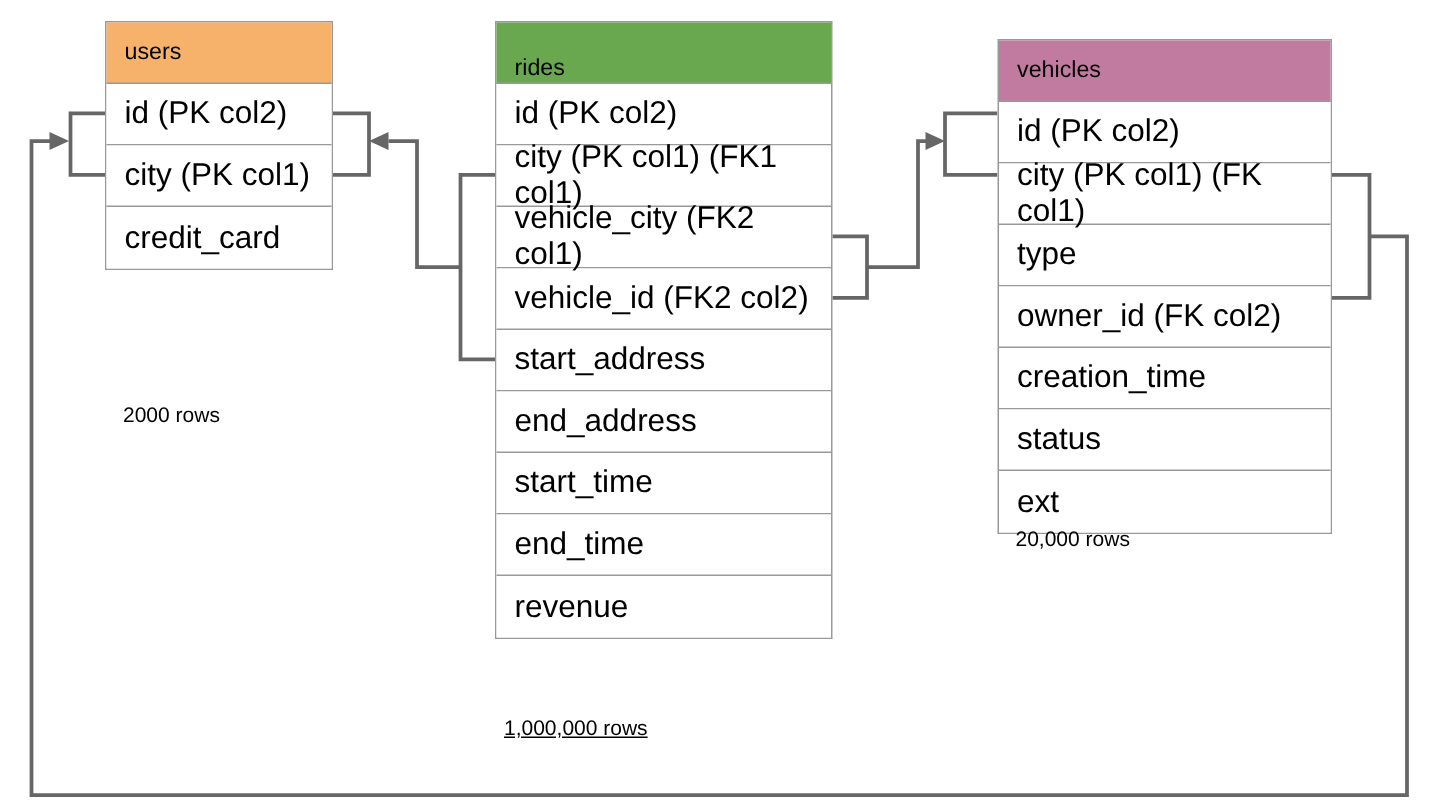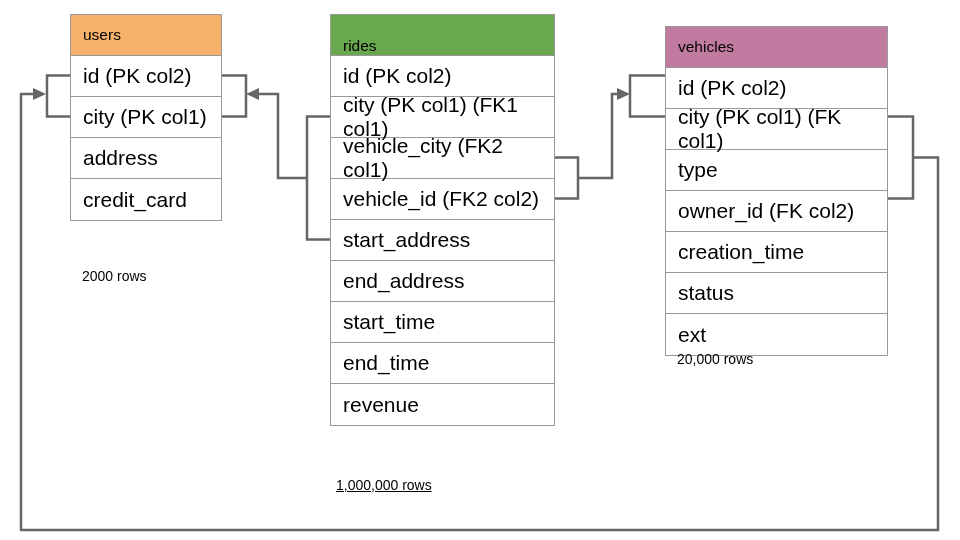--- a/index.html
+++ b/index.html
@@ -72,21 +72,20 @@
     <polyline class="conn" points="70,75.5 47,75.5 47,116.5 70,116.5" stroke="#666666"></polyline>
   </svg>
 
   <div class="er-table" style="left:70px; top:14px; width:150px;">
     <div class="thead" style="background-color: rgb(246, 178, 107);">
       <span>users</span>
     </div>
     <div class="tbody">
         <div class="cell">id (PK col2)</div>
         <div class="cell">city (PK col1)</div>
-        <div class="cell">address</div>
         <div class="cell">credit_card</div>
       </div>
   </div>
   <div class="rowcount" style="left:82px; top:268px;">2000 rows</div>
 
   <div class="er-table" style="left:330px; top:14px; width:223px;">
     <div class="thead" style="background-color: rgb(106, 168, 79); align-items: flex-end;">
       <span>rides</span>
     </div>
     <div class="tbody">

